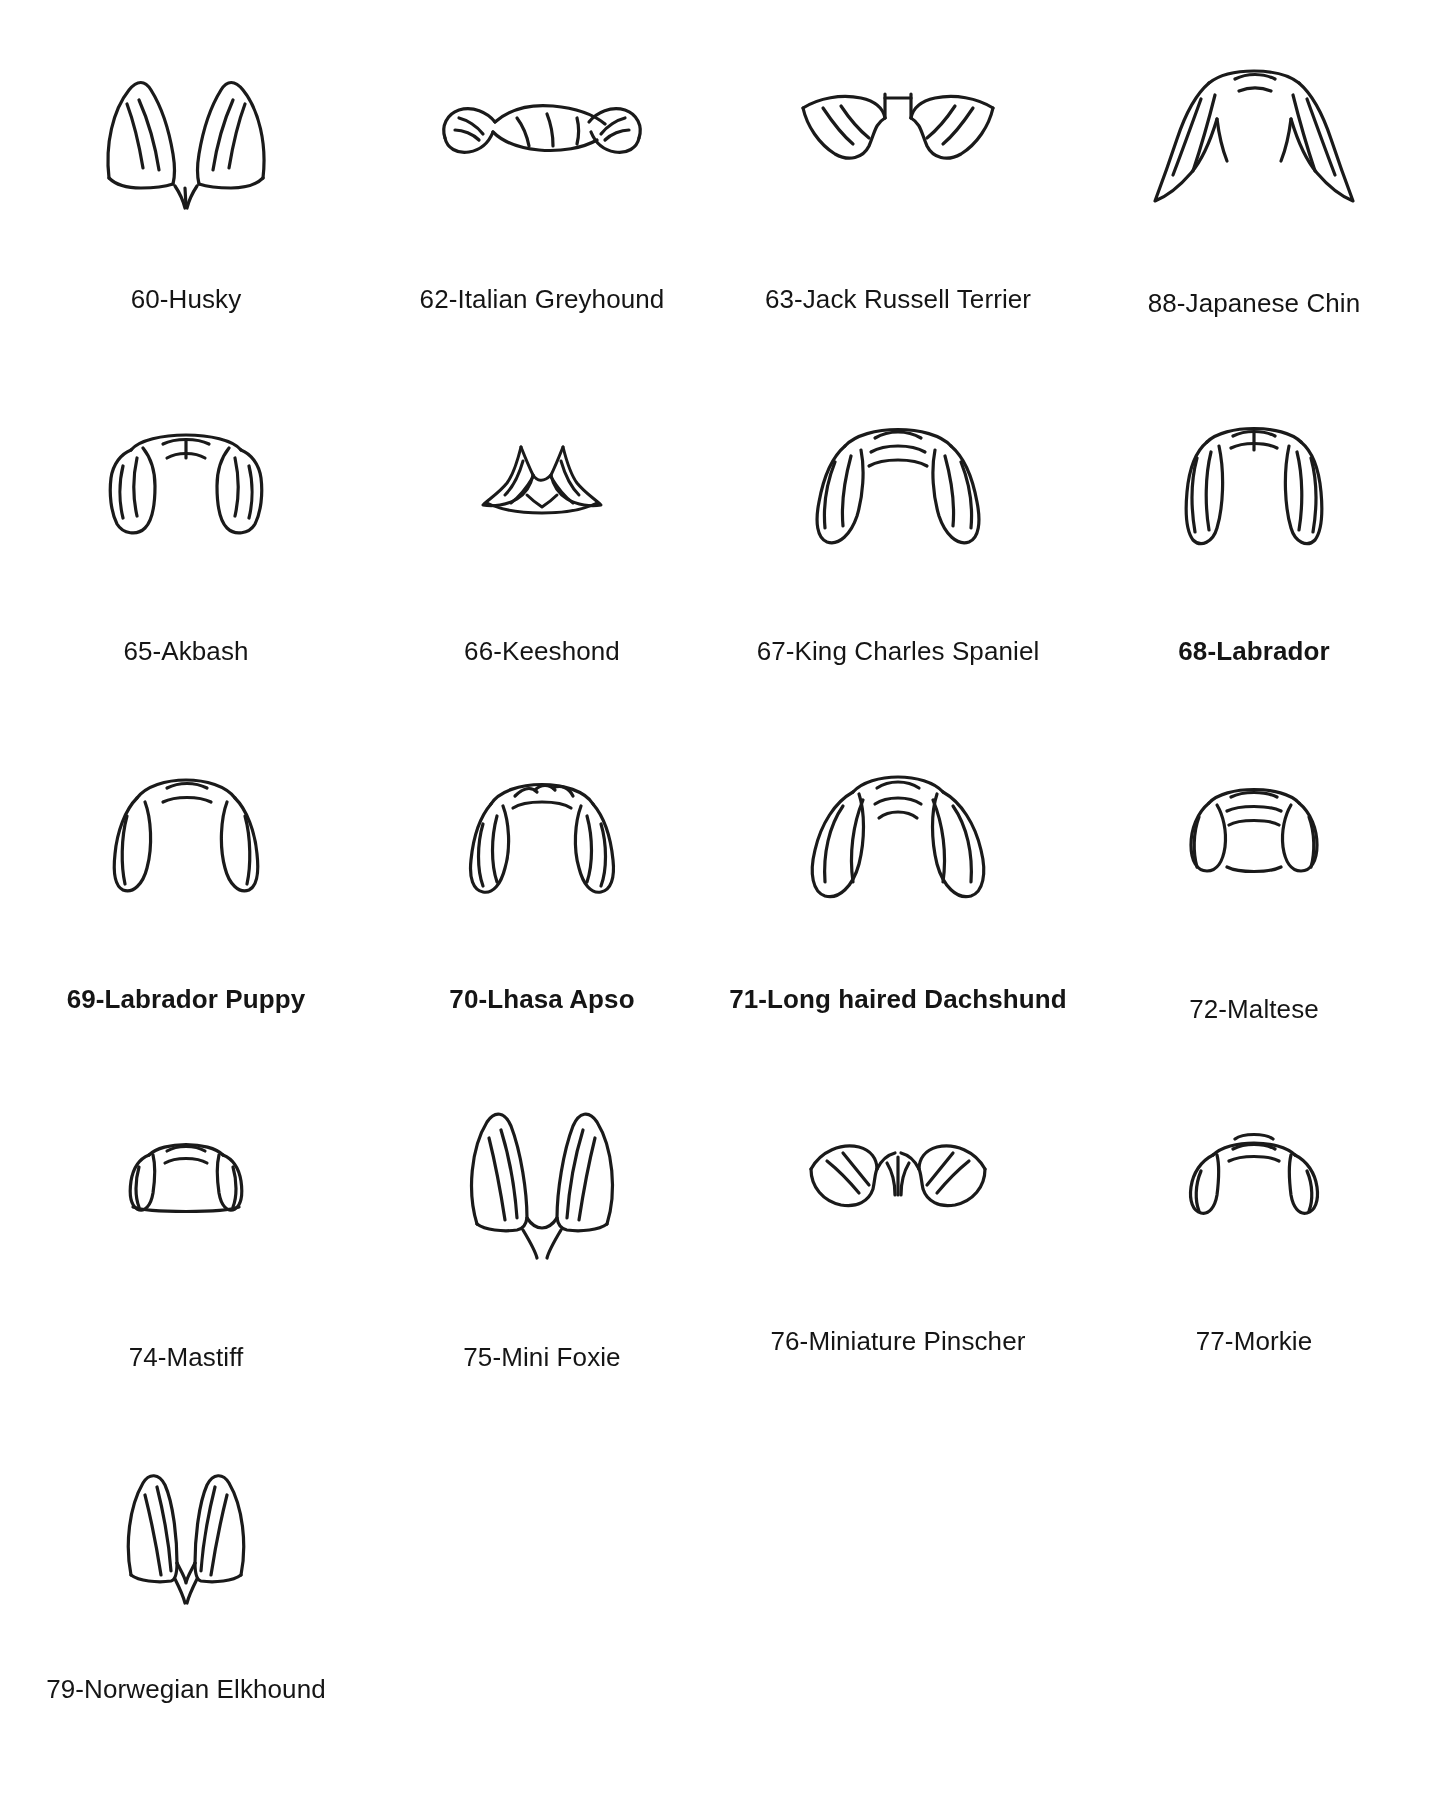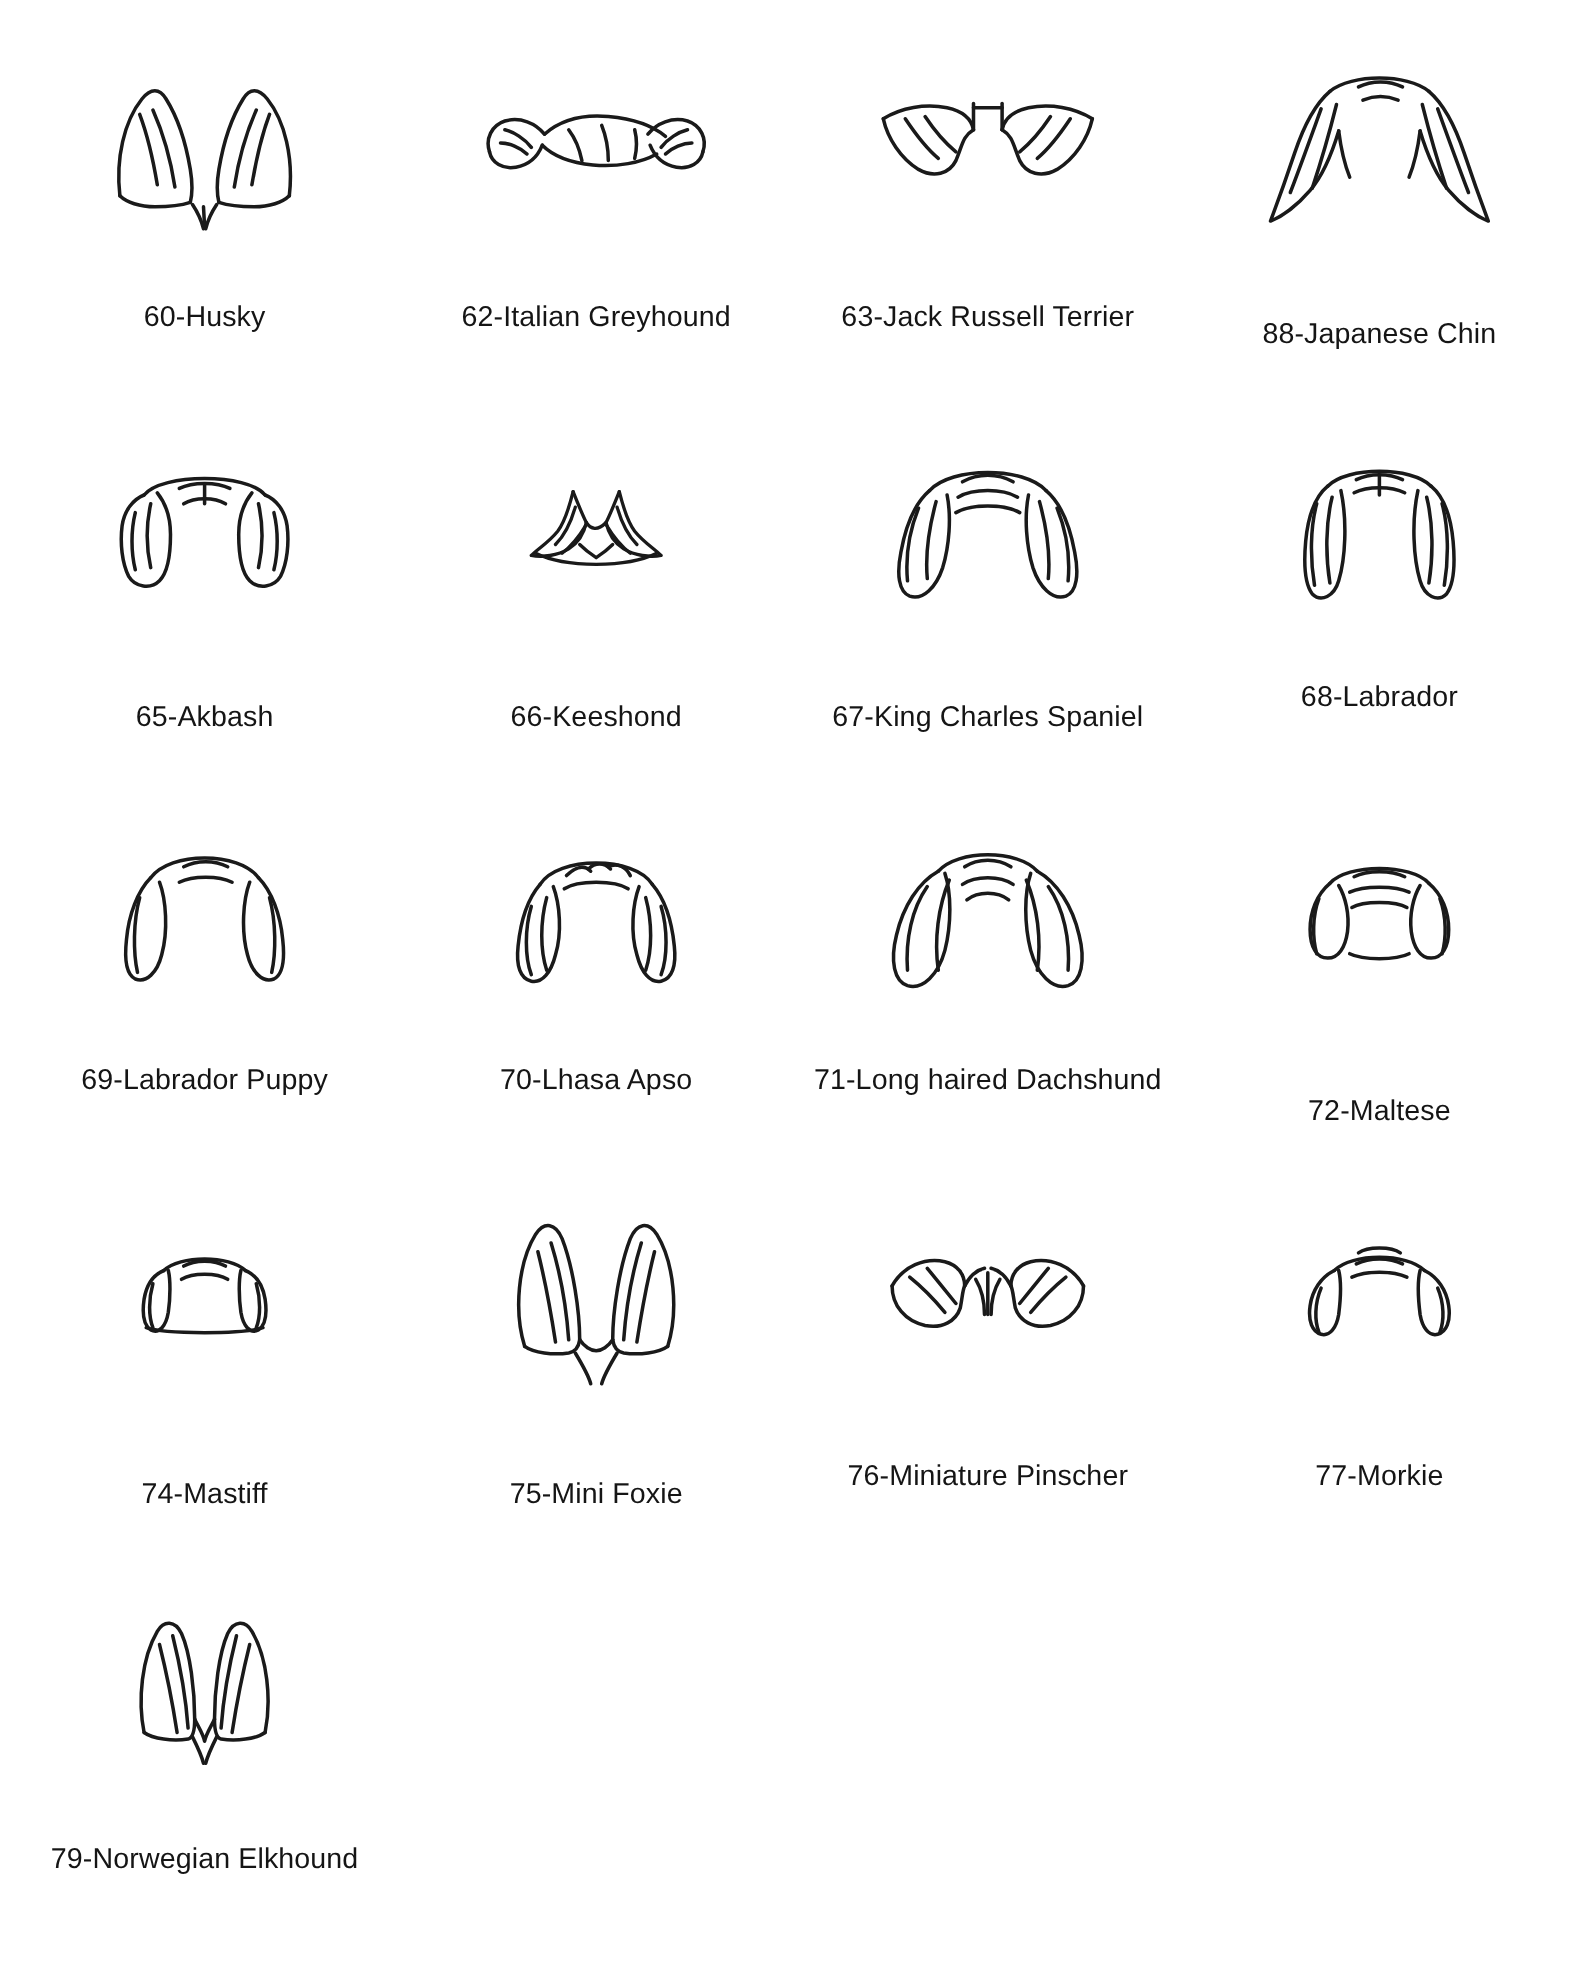--- a/index.html
+++ b/index.html
@@ -48,23 +48,23 @@
   }
   .caption {
     font-size: 26px;
     line-height: 1.2;
     text-align: center;
     color: #151515;
     letter-spacing: 0.1px;
     white-space: nowrap;
   }
   
-  .row1 .caption { margin-top: 14px; }
+  .row1 .caption { margin-top: 26px; }
   .row2 .caption { margin-top: 30px; }
-  .row3 .caption { margin-top: 12px; }
+  .row3 .caption { margin-top: 30px; font-weight: bold; }
   .row4 .caption { margin-top: 40px; text-align: center; }
   .row5 .caption { margin-top: 24px; }
 </style>
 </head>
 <body>
 
 <div class="chart">
   <div class="grid">
 
     <div class="cell row1">

